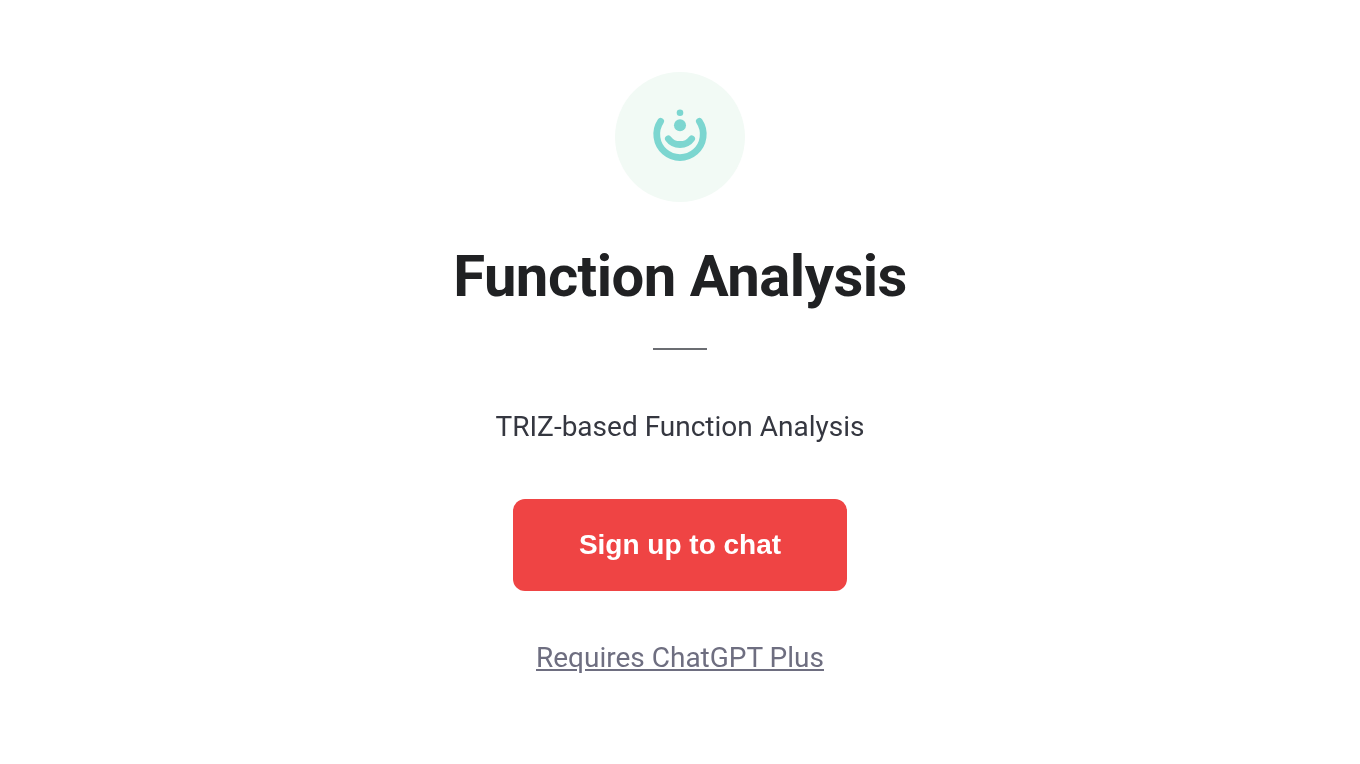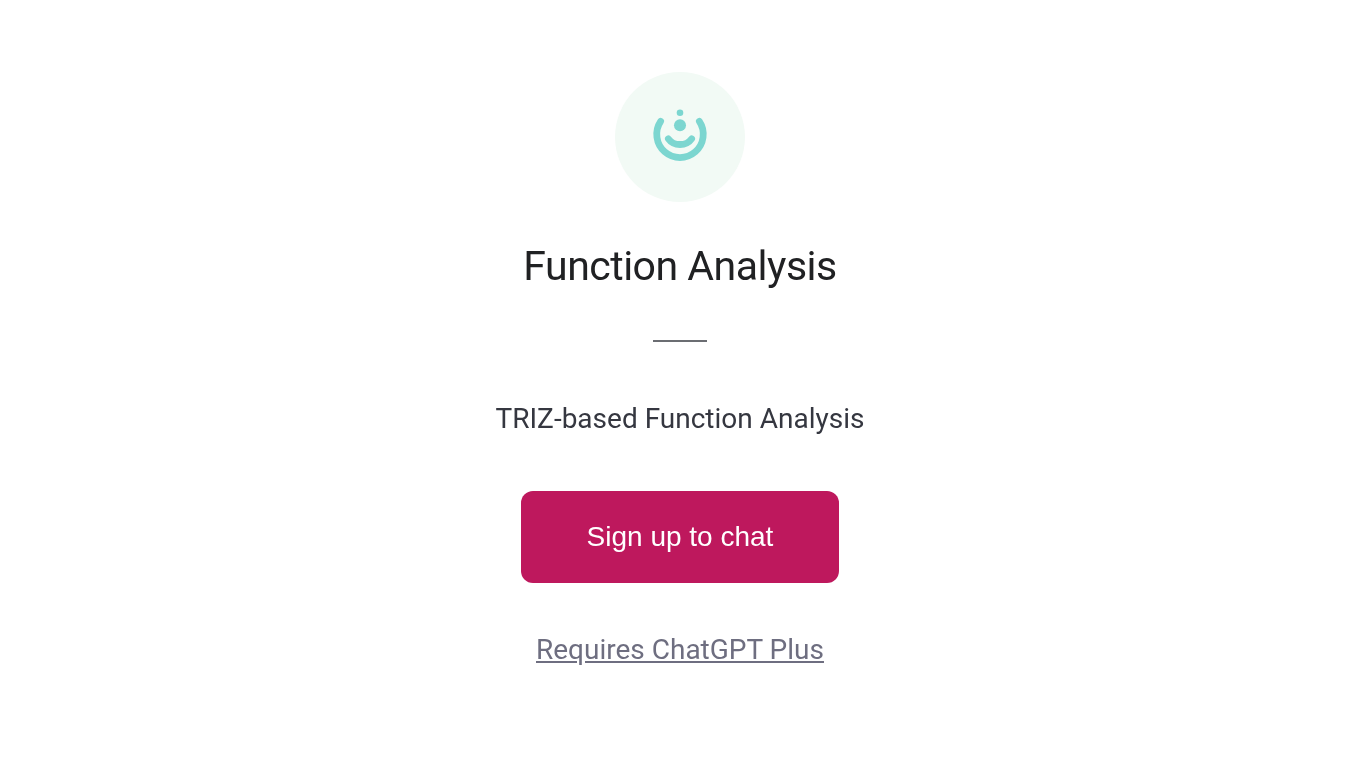--- a/index.html
+++ b/index.html
@@ -25,42 +25,42 @@
       display: flex;
       align-items: center;
       justify-content: center;
       margin-bottom: 40px;
     }
     .icon-circle svg {
       width: 62px;
       height: 62px;
     }
     .title {
-      font-size: 41px;
-      font-weight: 400;
+      font-size: 58px;
+      font-weight: 700;
       color: #202123;
       letter-spacing: -0.5px;
-      margin-bottom: 50px;
+      margin-bottom: 38px;
     }
     .divider {
       width: 54px;
       height: 2px;
       background: #6b6d72;
       margin-bottom: 60px;
     }
     .subtitle {
       font-size: 28px;
       color: #353740;
       margin-bottom: 56px;
     }
     .signup-button {
-      background: #be185d;
+      background: #ef4444;
       color: #ffffff;
       font-size: 28px;
-      font-weight: 400;
+      font-weight: 700;
       border: none;
       border-radius: 12px;
       padding: 30px 66px;
       cursor: pointer;
       margin-bottom: 50px;
     }
     .requires {
       font-size: 28px;
       color: #6e6e80;
       text-decoration: underline;

